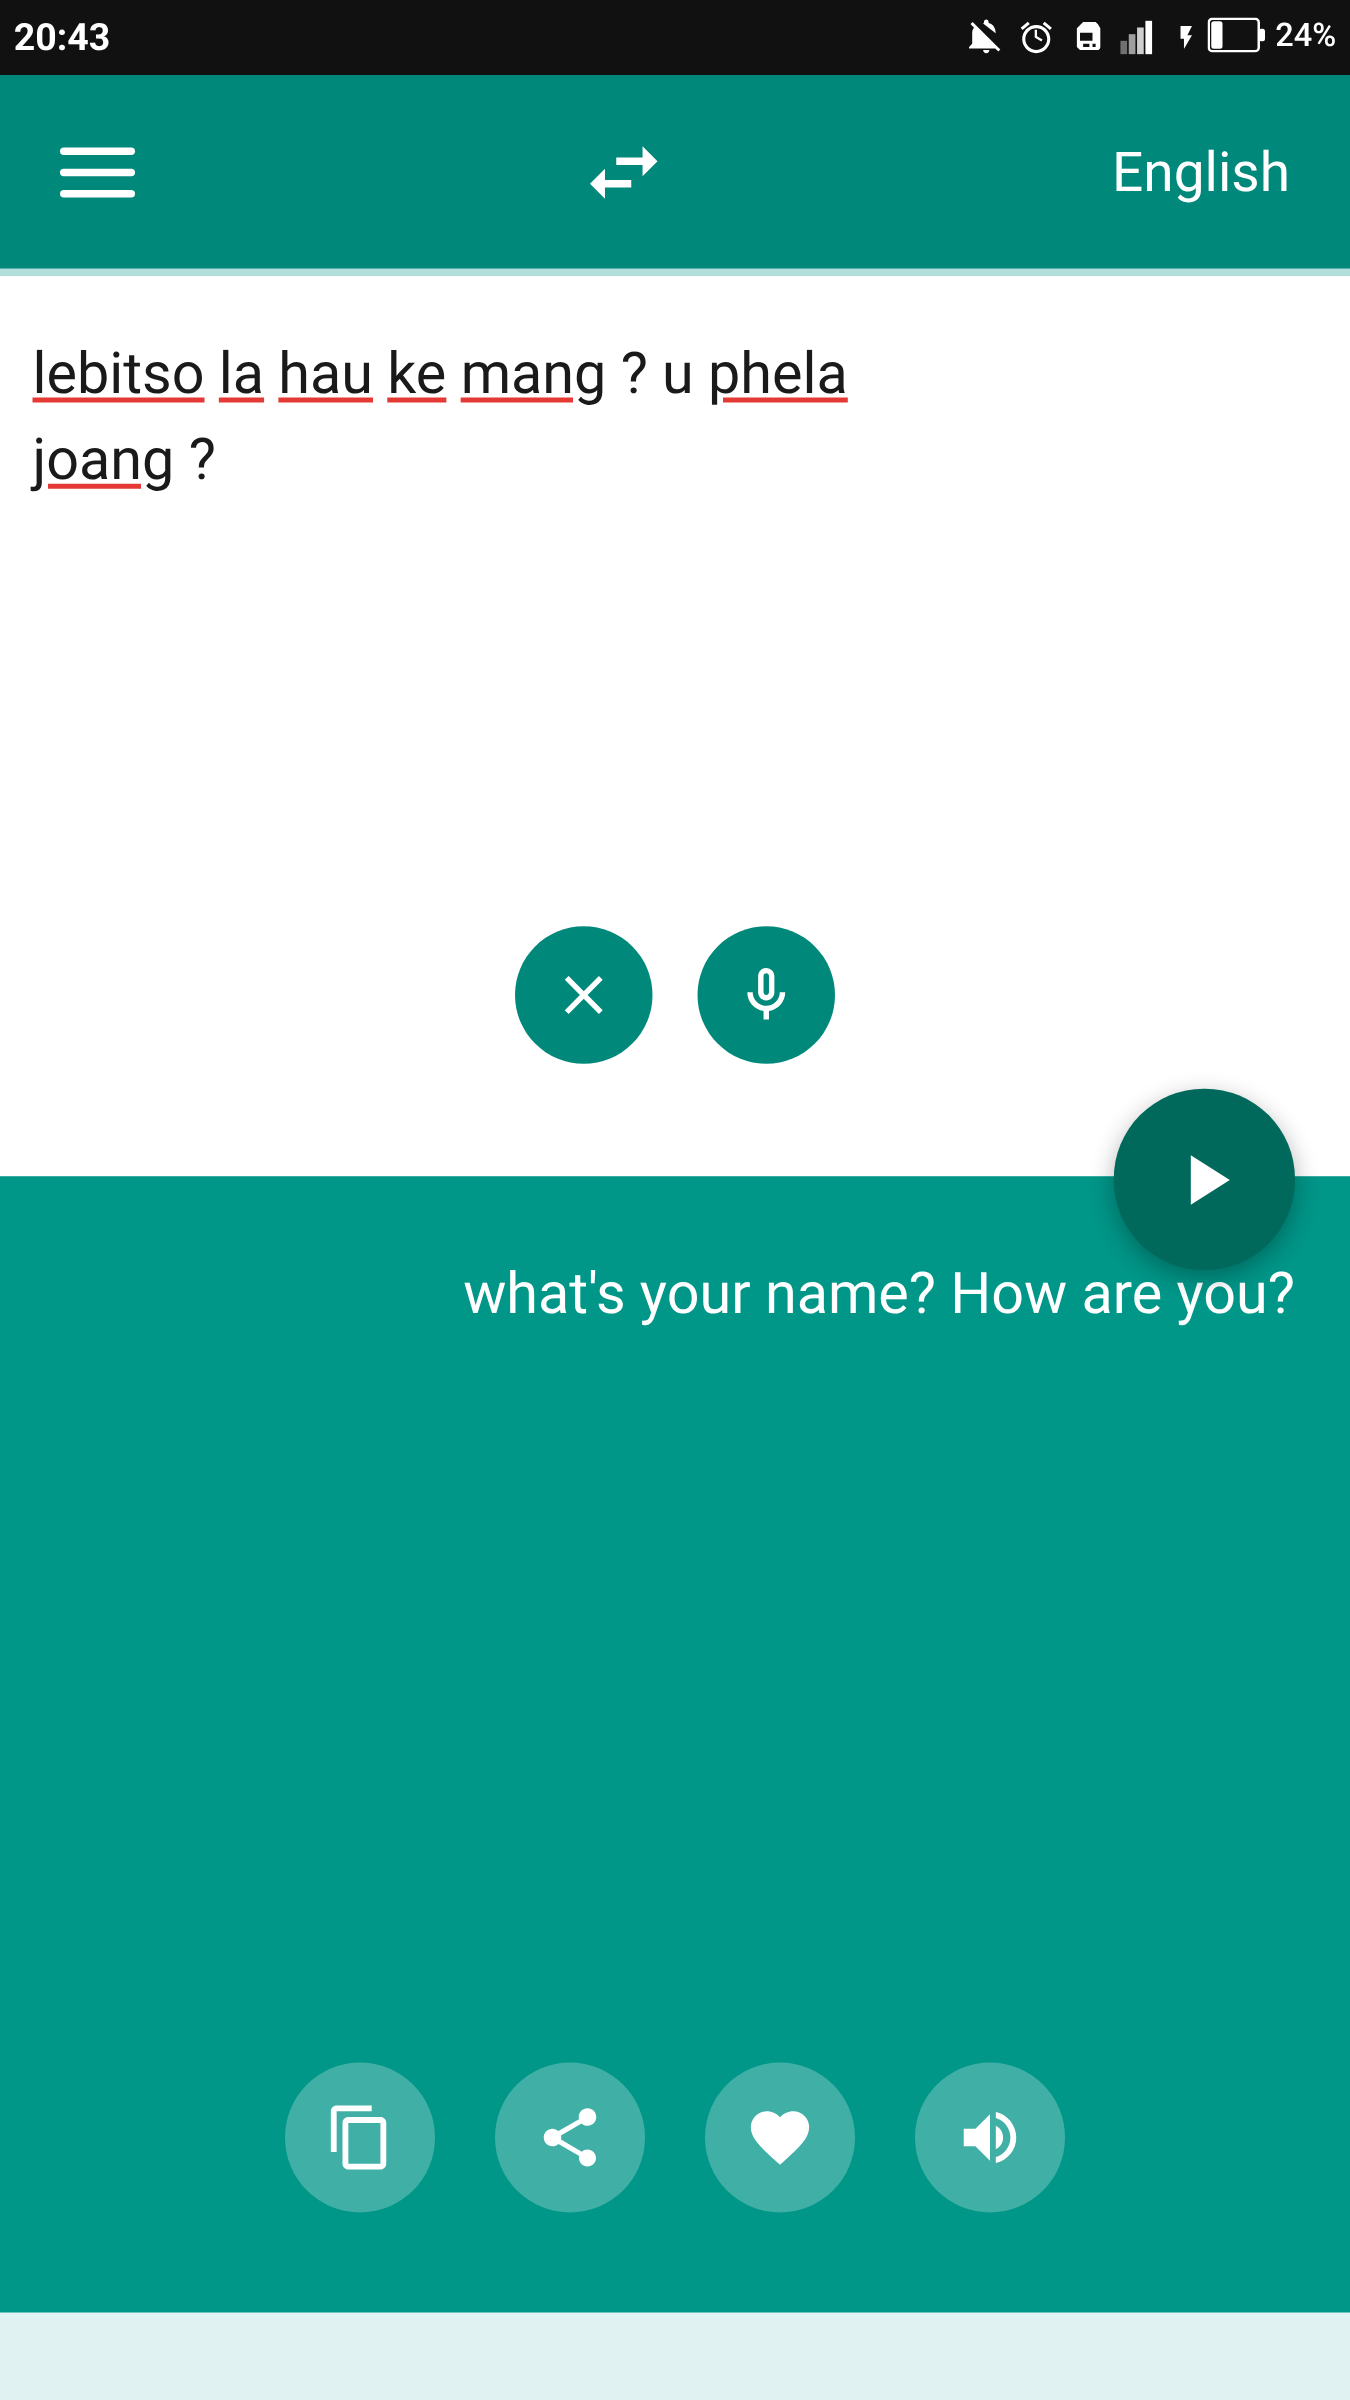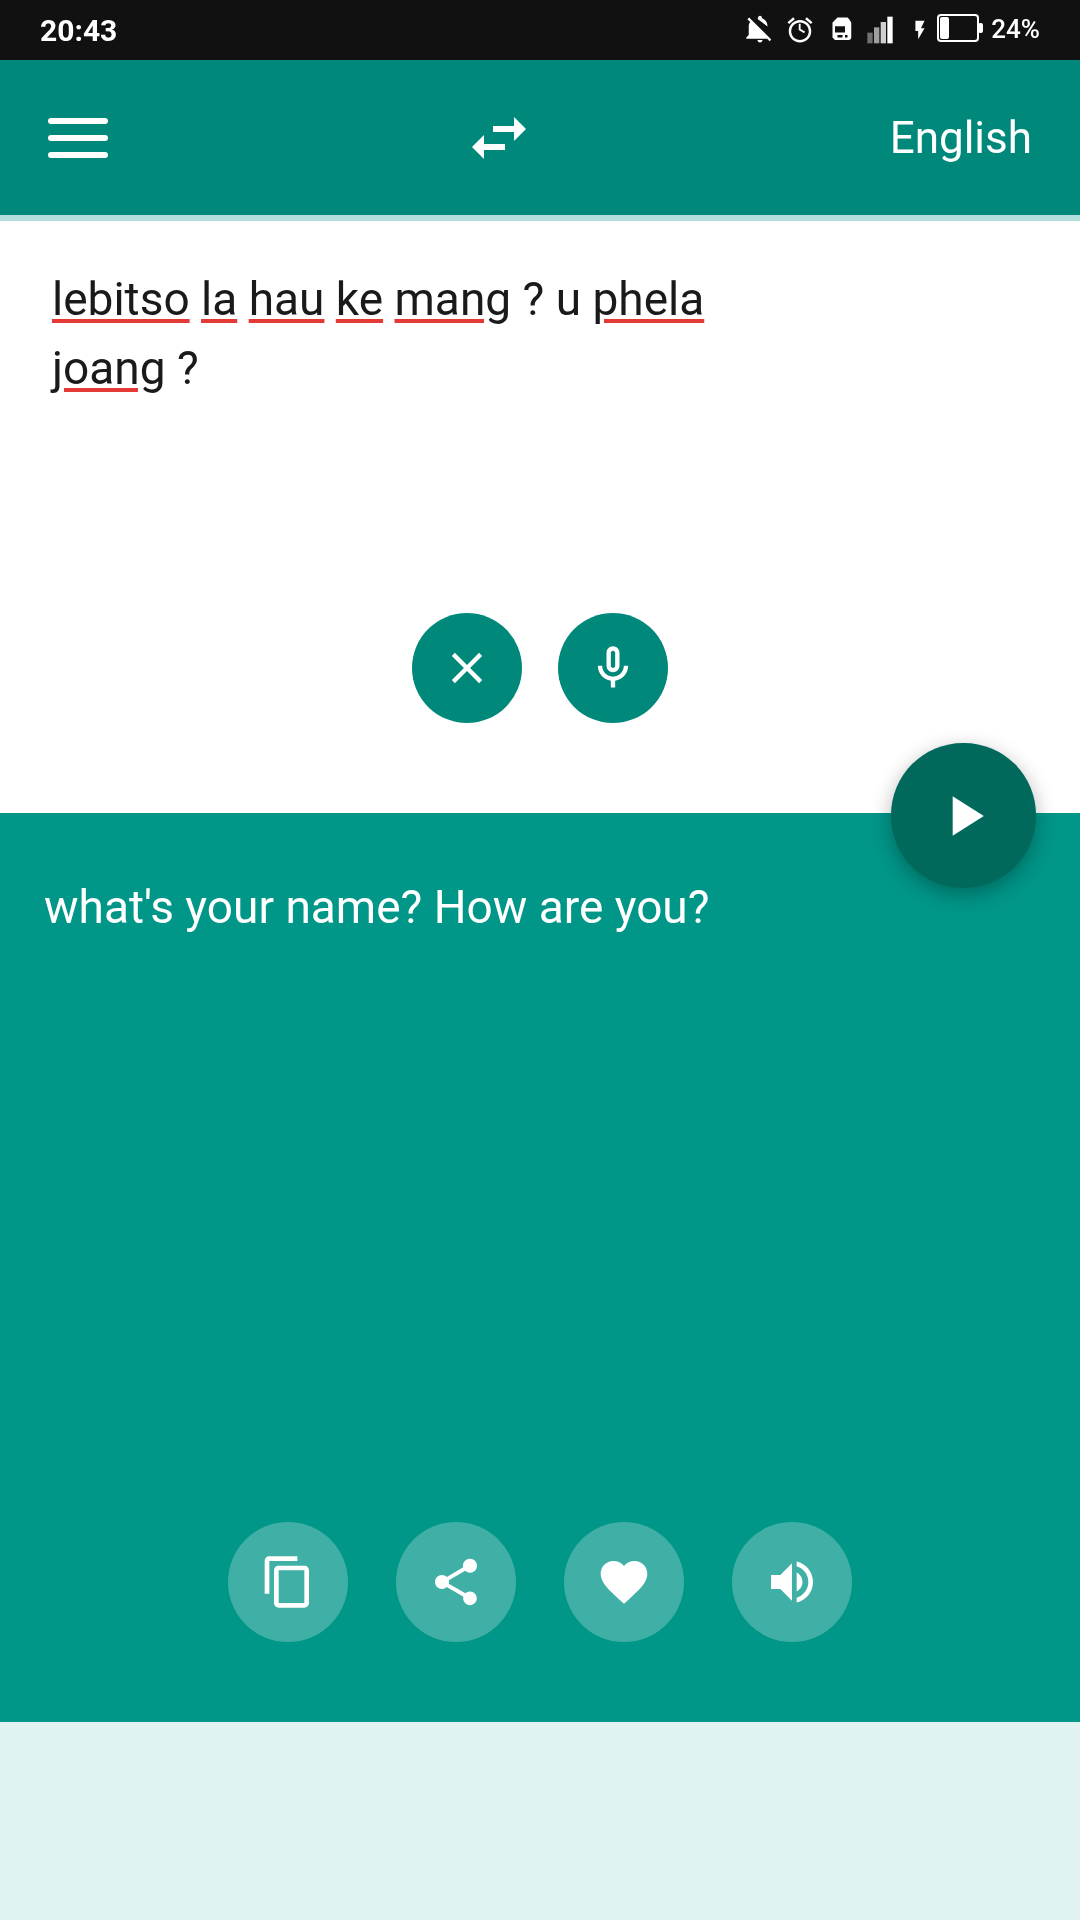--- a/index.html
+++ b/index.html
@@ -14,21 +14,21 @@
     }
 
     
     .status-bar {
       width: 100%;
       height: 60px;
       background: #111;
       display: flex;
       align-items: center;
       justify-content: space-between;
-      padding: 0 40px;
+      padding: 0 11px;
       color: white;
       font-size: 28px;
       font-weight: 500;
       gap: 44px;
     }
     .status-bar-left { font-size: 30px; font-weight: bold; }
     .status-bar-right {
       display: flex;
       align-items: center;
       gap: 10px;
@@ -77,24 +77,24 @@
     
     .header-shadow {
       width: 100%;
       height: 6px;
       background: #b2dfdb;
     }
 
     
     .input-area {
       width: 100%;
-      height: 592px;
+      height: 720px;
       background: white;
       position: relative;
-      padding: 44px 44px 0 52px;
+      padding: 44px 44px 0 26px;
     }
     .input-text {
       font-size: 46px;
       color: #1a1a1a;
       line-height: 1.5;
     }
     .underline-word {
       text-decoration: underline;
       text-decoration-color: #e53935;
       text-underline-offset: 4px;
@@ -137,20 +137,21 @@
       box-shadow: 0 6px 20px rgba(0,0,0,0.3);
     }
 
     
     .output-area {
       width: 100%;
       height: 909px;
       background: #009688;
       padding: 60px 44px 0 44px;
       position: relative;
+      text-align: right;
     }
     .output-text {
       font-size: 46px;
       color: white;
       line-height: 1.5;
     }
 
     .output-buttons {
       position: absolute;
       bottom: 80px;

